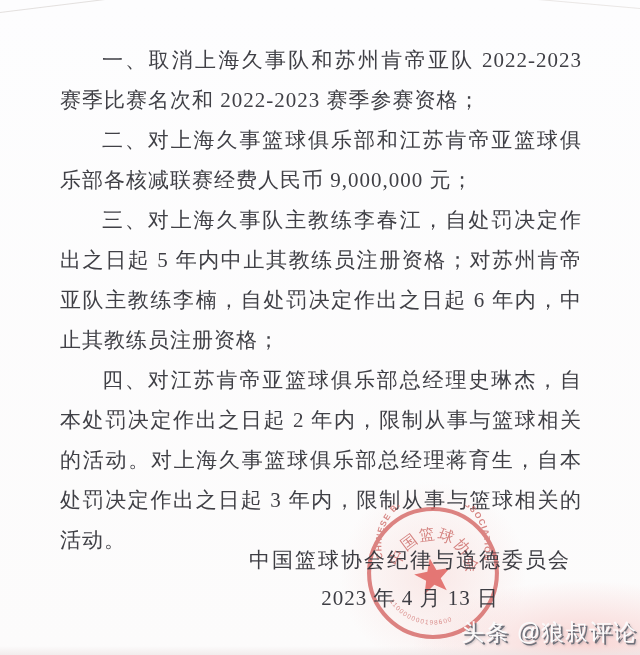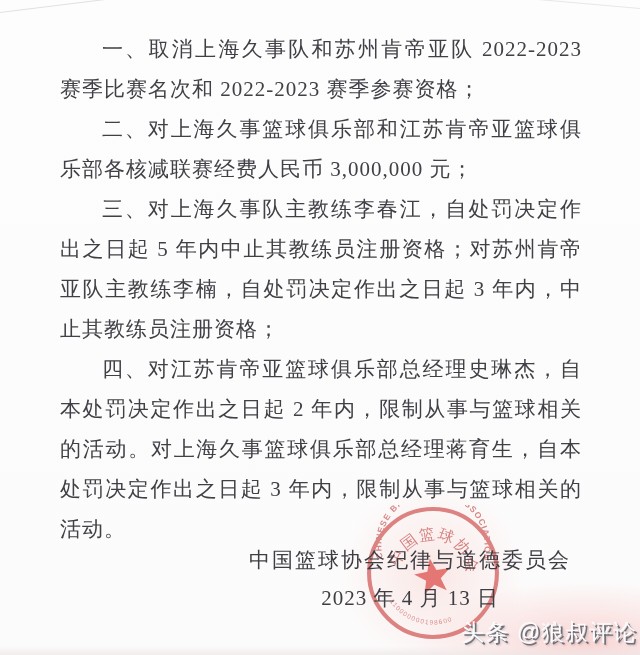--- a/index.html
+++ b/index.html
@@ -23,21 +23,21 @@
     background: rgba(205,200,196,0.55);
     transform: rotate(-7deg);
   }
   .scan-line-tr {
     position: absolute; right: -14px; top: 3px; width: 140px; height: 1px;
     background: rgba(210,205,200,0.45);
     transform: rotate(5deg);
   }
   .body-text {
     position: absolute;
-    left: 60px; top: 29px; width: 522px;
+    left: 60px; top: 40px; width: 522px;
     font-size: 21px; line-height: 40px;
     letter-spacing: 1px;
     color: #404046;
     text-align: justify;
   }
   .body-text p {
     margin: 0;
     text-indent: 2em;
   }
   .signature-block {
@@ -91,22 +91,22 @@
 </style>
 </head>
 <body>
 
 <div class="page">
   <div class="scan-line-tl"></div>
   <div class="scan-line-tr"></div>
 
   <div class="body-text">
     <p>一、取消上海久事队和苏州肯帝亚队 2022-2023 赛季比赛名次和 2022-2023 赛季参赛资格；</p>
-    <p>二、对上海久事篮球俱乐部和江苏肯帝亚篮球俱乐部各核减联赛经费人民币 3,000,000 元；</p>
-    <p>三、对上海久事队主教练李春江，自处罚决定作出之日起 5 年内中止其教练员注册资格；对苏州肯帝亚队主教练李楠，自处罚决定作出之日起 3 年内，中止其教练员注册资格；</p>
+    <p>二、对上海久事篮球俱乐部和江苏肯帝亚篮球俱乐部各核减联赛经费人民币 9,000,000 元；</p>
+    <p>三、对上海久事队主教练李春江，自处罚决定作出之日起 5 年内中止其教练员注册资格；对苏州肯帝亚队主教练李楠，自处罚决定作出之日起 6 年内，中止其教练员注册资格；</p>
     <p>四、对江苏肯帝亚篮球俱乐部总经理史琳杰，自本处罚决定作出之日起 2 年内，限制从事与篮球相关的活动。对上海久事篮球俱乐部总经理蒋育生，自本处罚决定作出之日起 3 年内，限制从事与篮球相关的活动。</p>
   </div>
 
   <div class="seal">
     <svg viewBox="0 0 200 200" xmlns="http://www.w3.org/2000/svg">
       <defs>
         <path id="arcEn" d="M 26.6 80.3 A 76 76 0 1 1 173.4 80.3" fill="none"></path>
         <path id="arcCn" d="M 50.8 91.3 A 50 50 0 0 1 149.2 91.3" fill="none"></path>
         <path id="arcNum" d="M 34.2 138 A 76 76 0 0 0 165.8 138" fill="none"></path>
       </defs>

